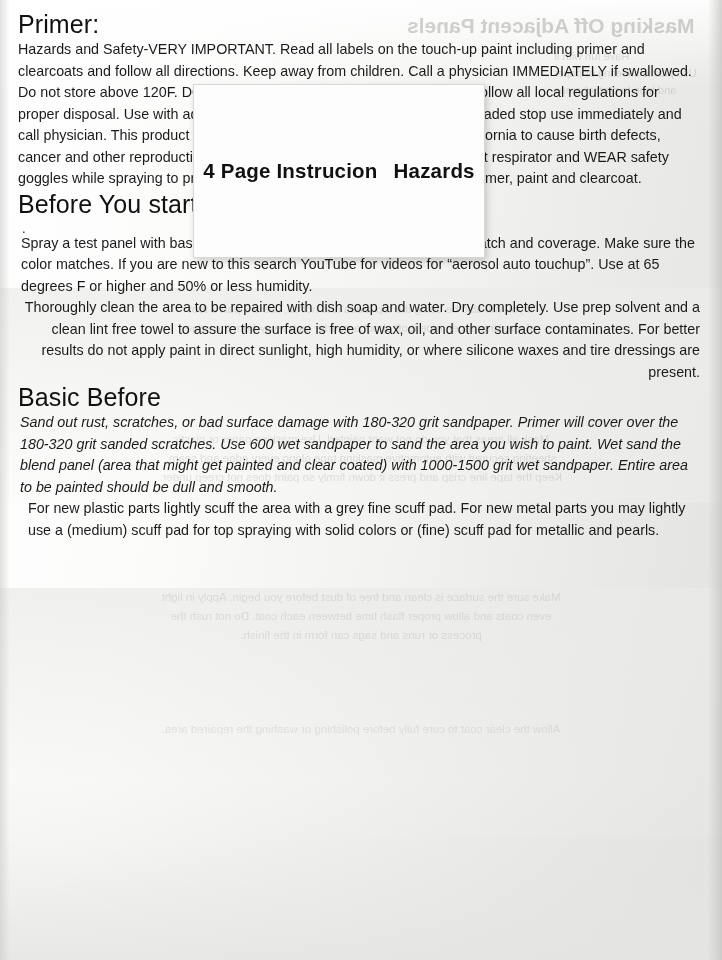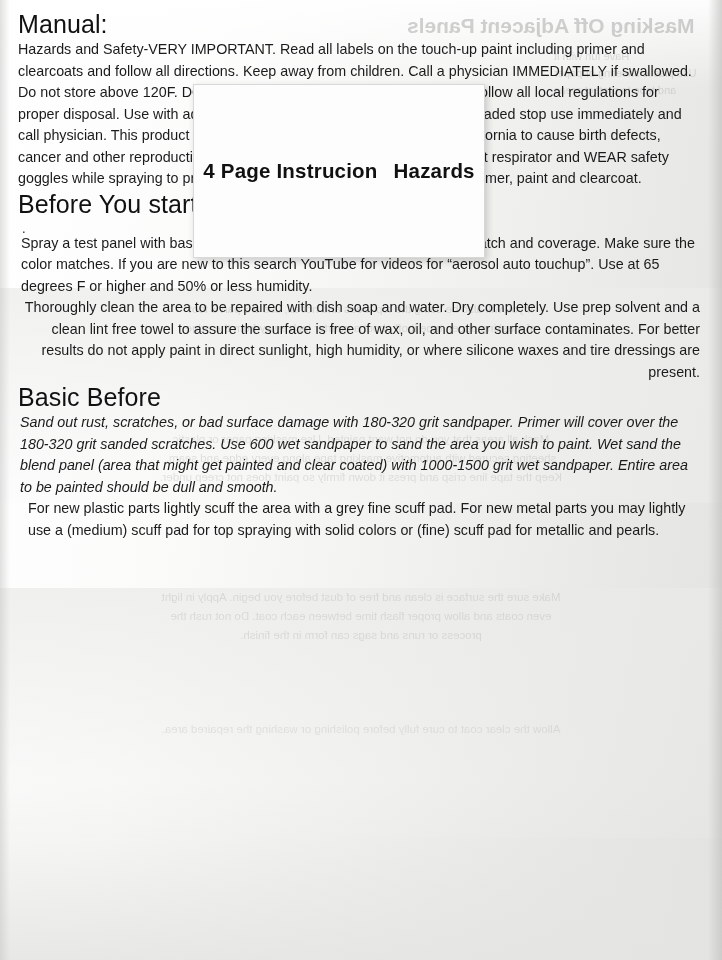--- a/index.html
+++ b/index.html
@@ -204,21 +204,21 @@
   <div class="bleed bleed-block-b">Mask all areas that you do not want painted. Use masking paper or plastic
 sheeting secured with automotive masking tape along every edge and seam.
 Keep the tape line crisp and press it down firmly so paint does not creep under.</div>
   <div class="bleed bleed-block-c">Make sure the surface is clean and free of dust before you begin. Apply in light
 even coats and allow proper flash time between each coat. Do not rush the
 process or runs and sags can form in the finish.</div>
   <div class="bleed bleed-block-d">Allow the clear coat to cure fully before polishing or washing the repaired area.</div>
 
   <div class="content">
 
-    <h1 class="section warning-h">Manual:</h1>
+    <h1 class="section warning-h">Primer:</h1>
     <p class="body warning-body">Hazards and Safety-VERY IMPORTANT. Read all labels on the touch-up paint including primer and clearcoats and follow all directions. Keep away from children. Call a physician IMMEDIATELY if swallowed. Do not store above 120F. DO NOT STORE IN CAR and avoid freezing. Follow all local regulations for proper disposal. Use with adequate ventilation. If you feel dizzy or light headed stop use immediately and call physician. This product contains chemicals known to the State of California to cause birth defects, cancer and other reproductive harm. WEAR an approved automotive paint respirator and WEAR safety goggles while spraying to protect the lungs and eyes. This includes the primer, paint and clearcoat.</p>
 
     <h1 class="section before-h">Before You start:</h1>
     <div class="dot">.</div>
     <p class="body before-body">Spray a test panel with base coat and clear coat first to compare color match and coverage. Make sure the color matches.  If you are new to this search YouTube for videos for “aerosol auto touchup”.  Use at 65 degrees F or higher and 50% or less humidity.</p>
 
     <p class="body surface-body">Thoroughly clean the area to be repaired with dish soap and water.  Dry completely. Use prep solvent and a clean lint free towel to assure the surface is free of wax, oil, and other surface contaminates. For better results do not apply paint in direct sunlight, high humidity, or where silicone waxes and tire dressings are present.</p>
 
     <h1 class="section sanding-h">Basic Before</h1>
     <p class="body sanding-body">Sand out rust, scratches, or bad surface damage with 180-320 grit sandpaper. Primer will cover over the 180-320 grit sanded scratches. Use 600 wet sandpaper to sand the area you wish to paint. Wet sand the blend panel (area that might get painted and clear coated) with 1000-1500 grit wet sandpaper. Entire area to be painted should be dull and smooth.</p>

